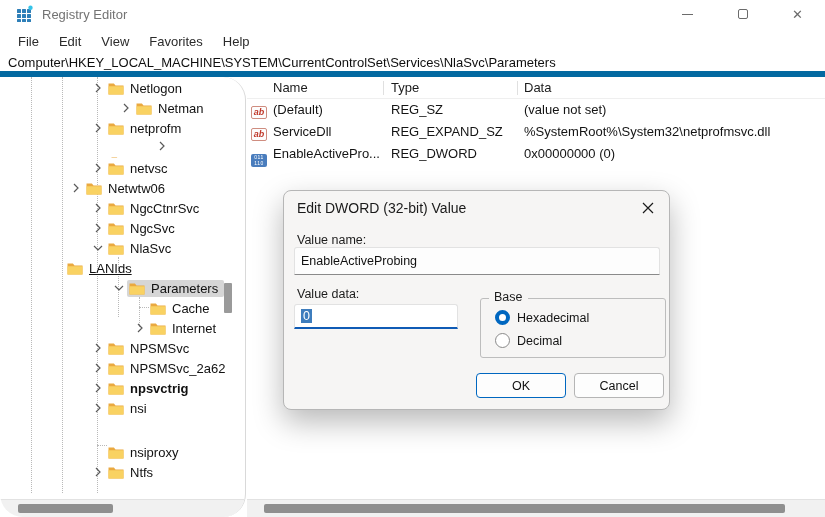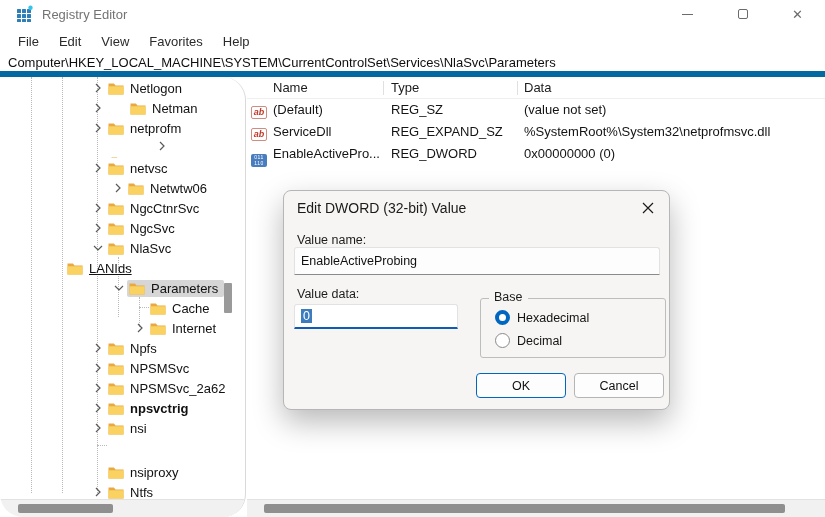--- a/index.html
+++ b/index.html
@@ -151,21 +151,21 @@
               </svg>
             </span>
             <span class="titem">
               <svg class="tfolder" width="16" height="13" viewBox="0 0 16 13">
                 <path d="M0.5 1.5 h5.4 l1.6 2 H15.5 v9 H0.5 z" fill="#eaa940"></path>
                 <path d="M0.5 4.2 H15.5 v8.3 H0.5 z" fill="#f9d262"></path>
               </svg>
               <span>Netlogon</span>
             </span>
           </div>
-          <div class="trow" style="padding-left: 90px; gap: 22px;">
+          <div class="trow" style="padding-left: 118px;">
             <span class="tchev">
               <svg width="6" height="10" viewBox="0 0 6 10">
                 <path d="M1 1 L5 5 L1 9" stroke="#5a5a5a" stroke-width="1.2" fill="none"></path>
               </svg>
             </span>
             <span class="titem">
               <svg class="tfolder" width="16" height="13" viewBox="0 0 16 13">
                 <path d="M0.5 1.5 h5.4 l1.6 2 H15.5 v9 H0.5 z" fill="#eaa940"></path>
                 <path d="M0.5 4.2 H15.5 v8.3 H0.5 z" fill="#f9d262"></path>
               </svg>
@@ -207,21 +207,21 @@
               </svg>
             </span>
             <span class="titem">
               <svg class="tfolder" width="16" height="13" viewBox="0 0 16 13">
                 <path d="M0.5 1.5 h5.4 l1.6 2 H15.5 v9 H0.5 z" fill="#eaa940"></path>
                 <path d="M0.5 4.2 H15.5 v8.3 H0.5 z" fill="#f9d262"></path>
               </svg>
               <span>netvsc</span>
             </span>
           </div>
-          <div class="trow" style="padding-left: 110px;">
+          <div class="trow" style="padding-left: 68px;">
             <span class="tchev">
               <svg width="6" height="10" viewBox="0 0 6 10">
                 <path d="M1 1 L5 5 L1 9" stroke="#5a5a5a" stroke-width="1.2" fill="none"></path>
               </svg>
             </span>
             <span class="titem">
               <svg class="tfolder" width="16" height="13" viewBox="0 0 16 13">
                 <path d="M0.5 1.5 h5.4 l1.6 2 H15.5 v9 H0.5 z" fill="#eaa940"></path>
                 <path d="M0.5 4.2 H15.5 v8.3 H0.5 z" fill="#f9d262"></path>
               </svg>
@@ -309,34 +309,20 @@
               <svg width="6" height="10" viewBox="0 0 6 10">
                 <path d="M1 1 L5 5 L1 9" stroke="#5a5a5a" stroke-width="1.2" fill="none"></path>
               </svg>
             </span>
             <span class="titem">
               <svg class="tfolder" width="16" height="13" viewBox="0 0 16 13">
                 <path d="M0.5 1.5 h5.4 l1.6 2 H15.5 v9 H0.5 z" fill="#eaa940"></path>
                 <path d="M0.5 4.2 H15.5 v8.3 H0.5 z" fill="#f9d262"></path>
               </svg>
               <span>Internet</span>
-            </span>
-          </div>
-          <div class="trow" style="padding-left: 90px;">
-            <span class="tchev">
-              <svg width="6" height="10" viewBox="0 0 6 10">
-                <path d="M1 1 L5 5 L1 9" stroke="#5a5a5a" stroke-width="1.2" fill="none"></path>
-              </svg>
-            </span>
-            <span class="titem">
-              <svg class="tfolder" width="16" height="13" viewBox="0 0 16 13">
-                <path d="M0.5 1.5 h5.4 l1.6 2 H15.5 v9 H0.5 z" fill="#eaa940"></path>
-                <path d="M0.5 4.2 H15.5 v8.3 H0.5 z" fill="#f9d262"></path>
-              </svg>
-              <span>Npfs</span>
             </span>
           </div>
           <div class="trow" style="padding-left: 90px;">
             <span class="tchev">
               <svg width="6" height="10" viewBox="0 0 6 10">
                 <path d="M1 1 L5 5 L1 9" stroke="#5a5a5a" stroke-width="1.2" fill="none"></path>
               </svg>
             </span>
             <span class="titem">
               <svg class="tfolder" width="16" height="13" viewBox="0 0 16 13">

